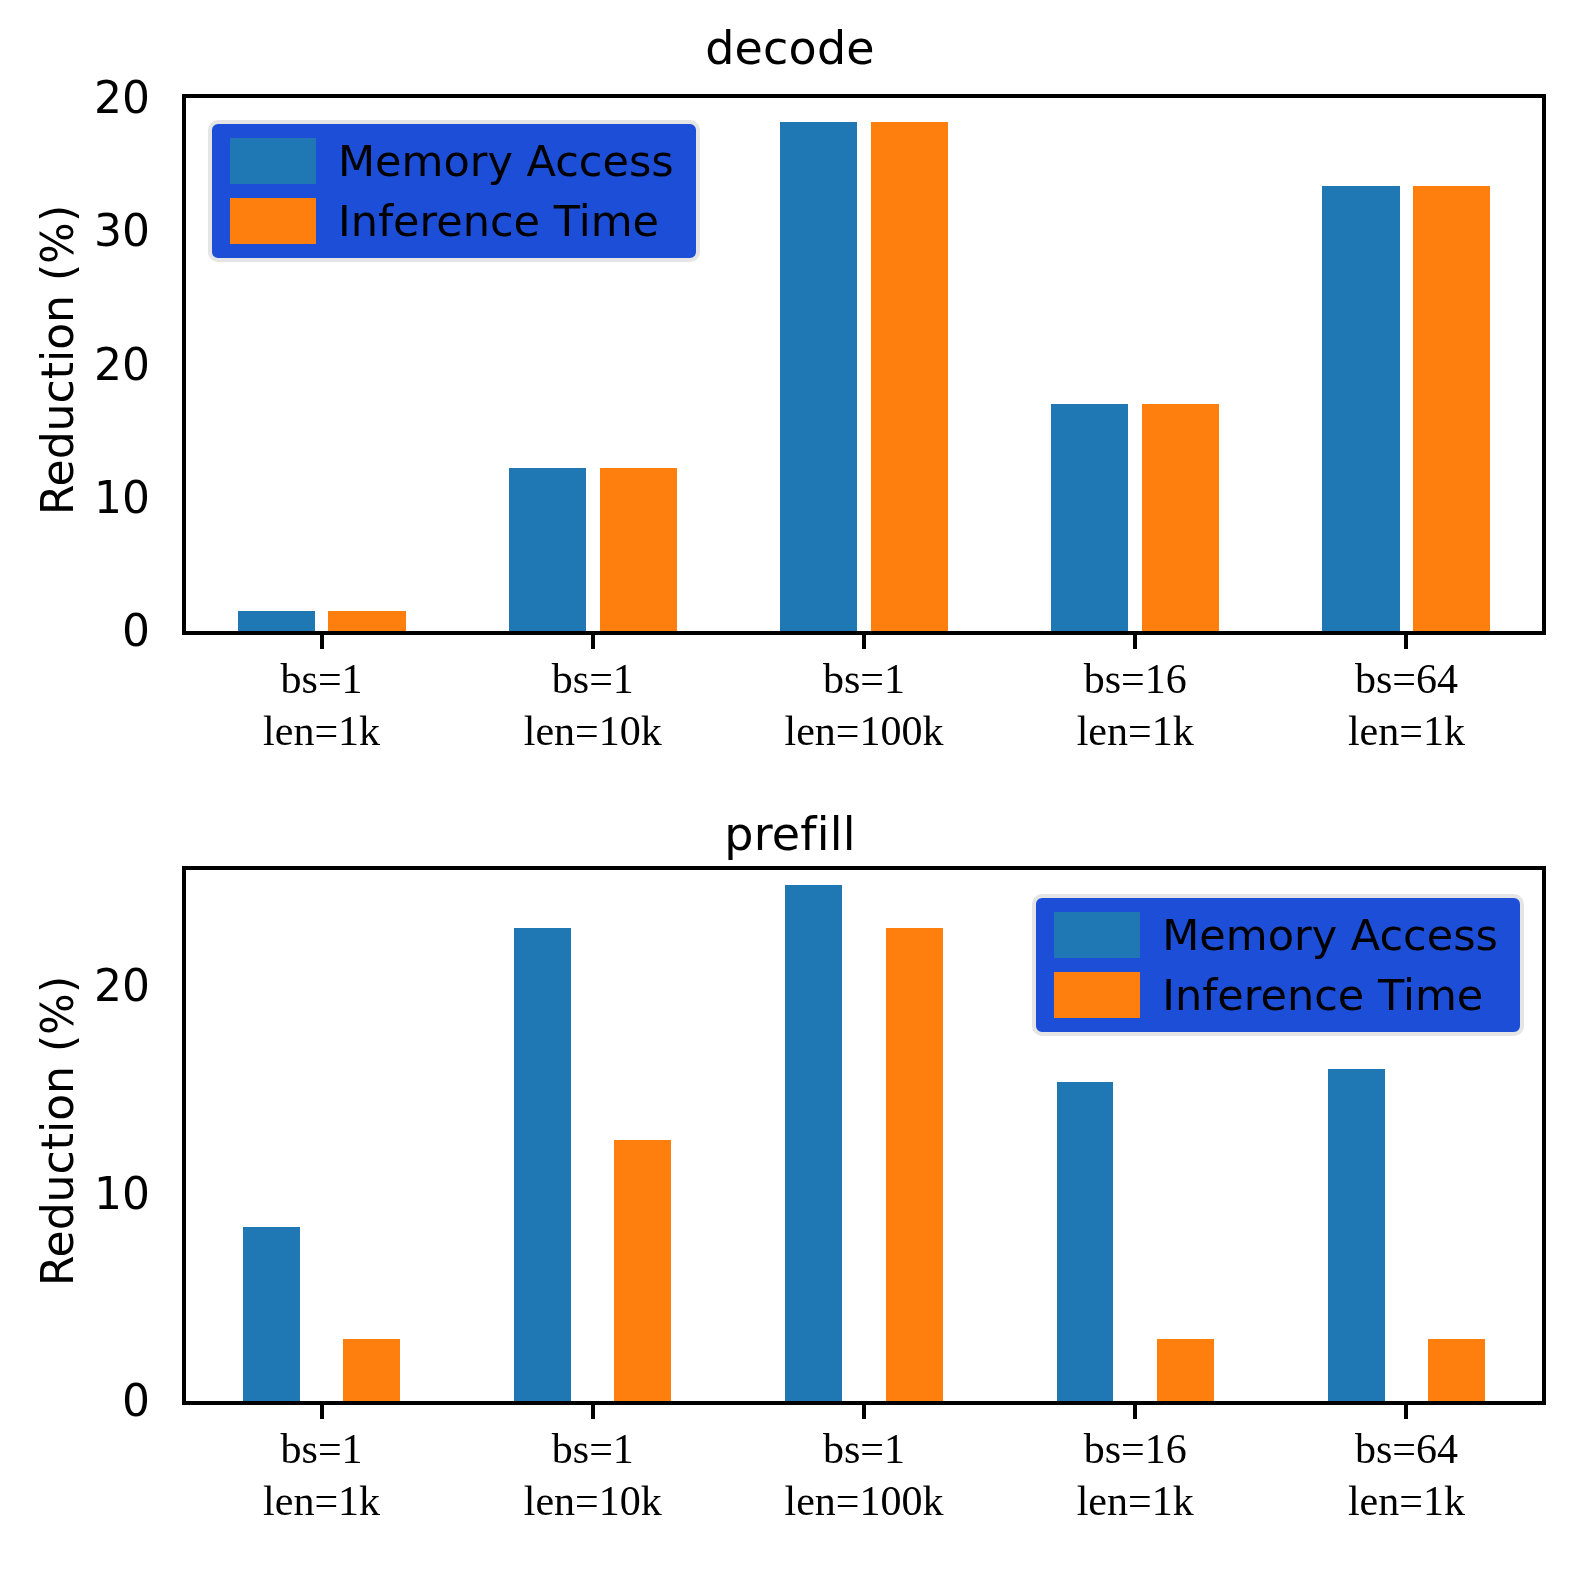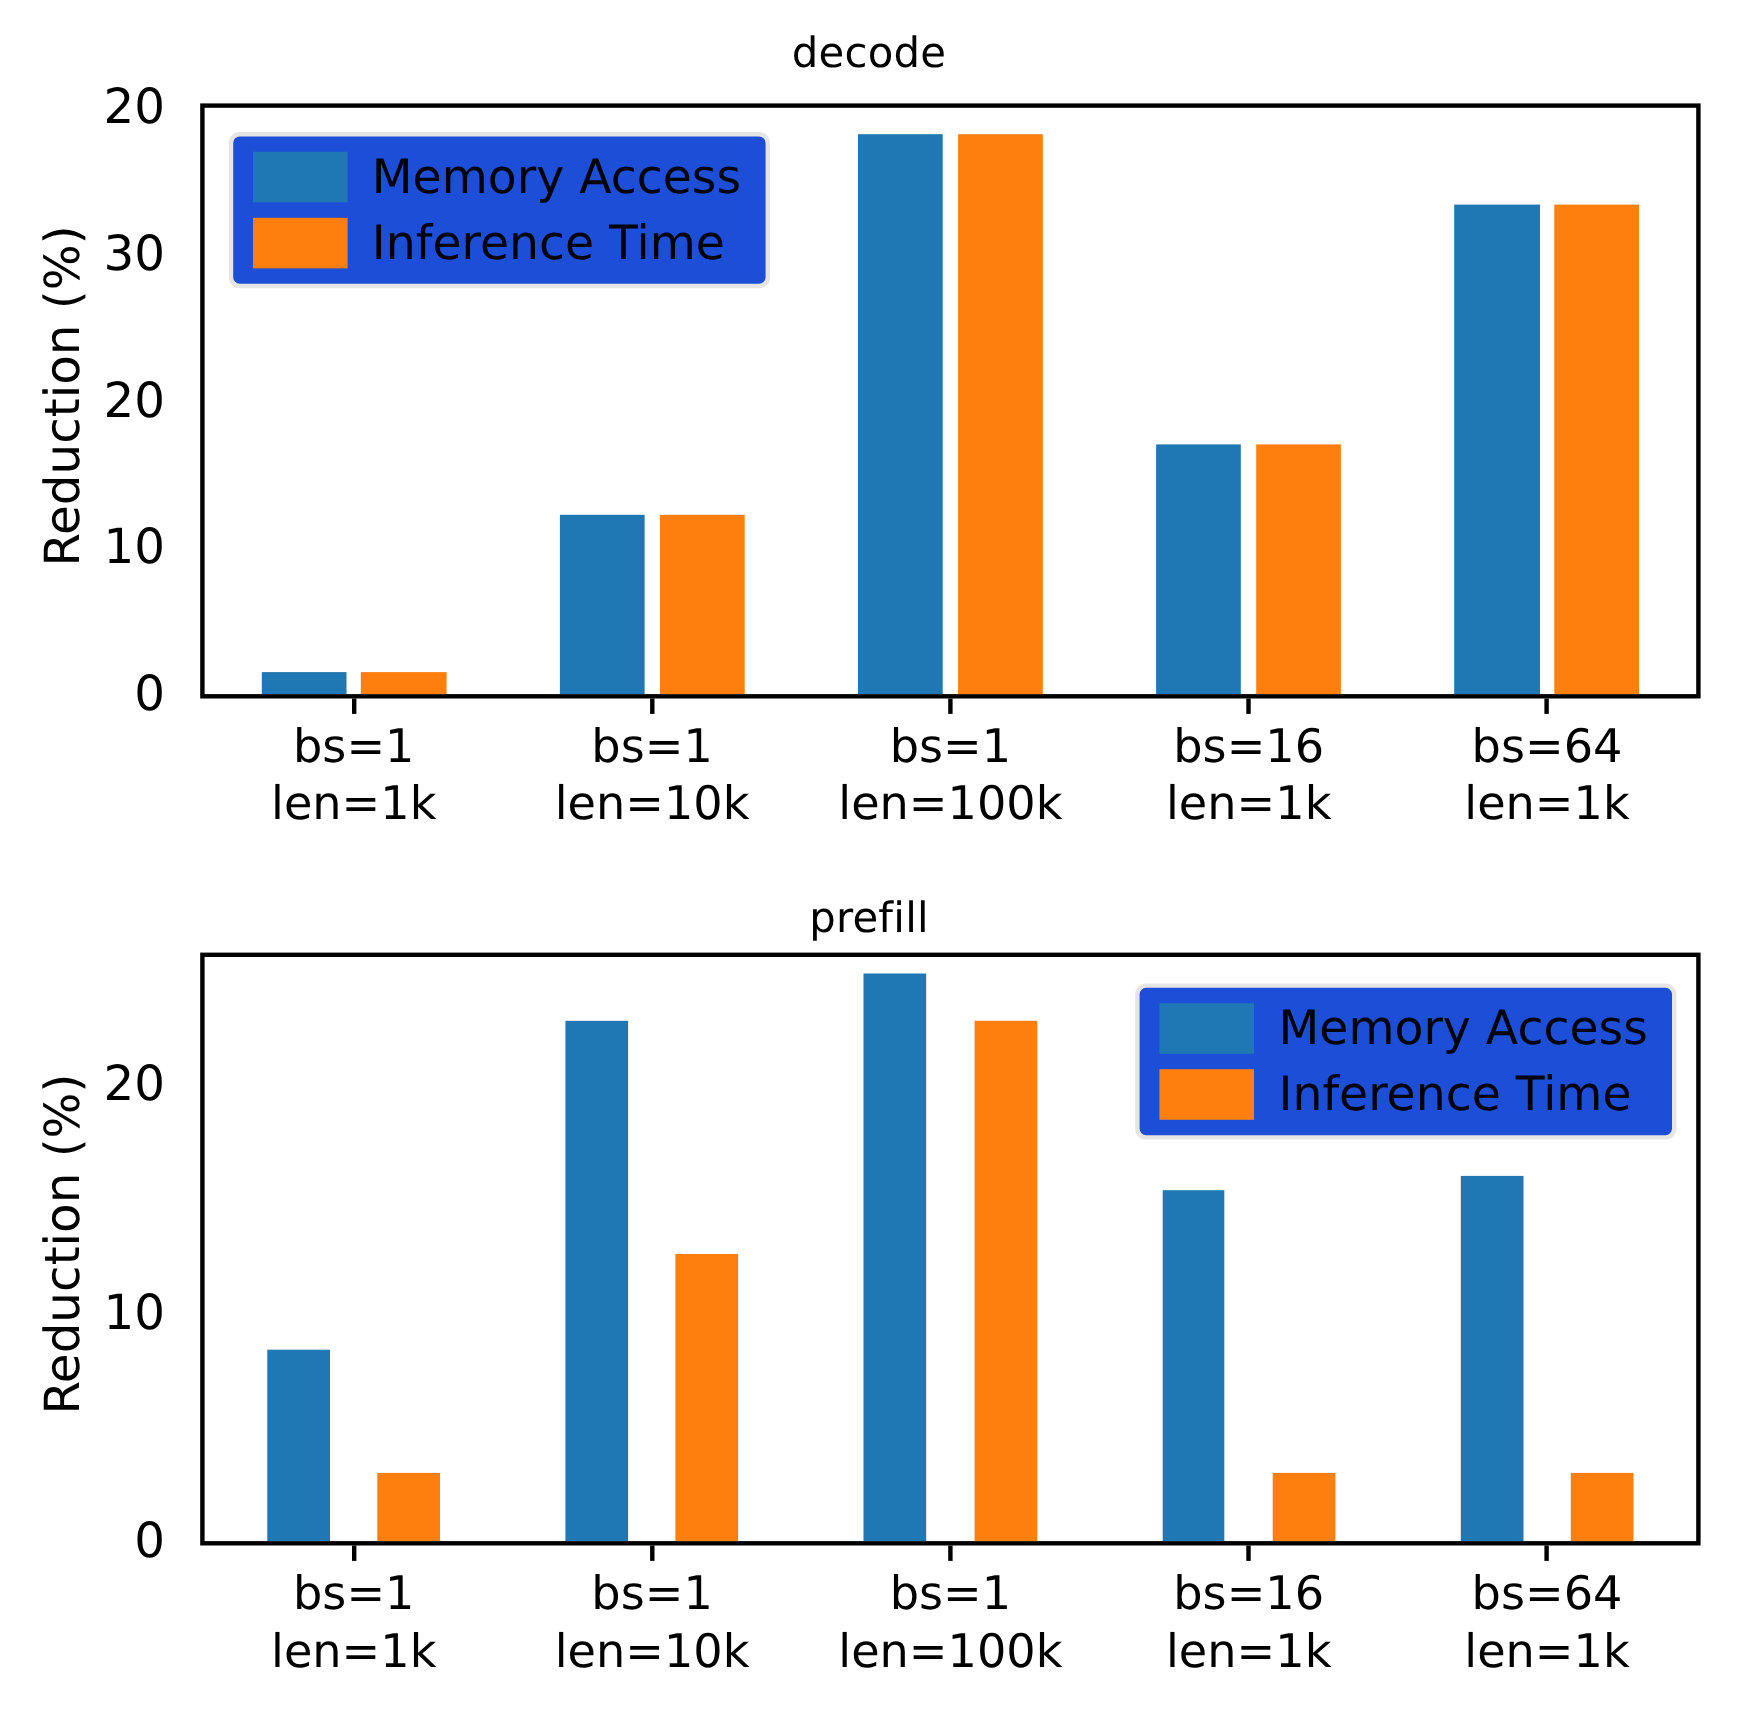--- a/index.html
+++ b/index.html
@@ -27,21 +27,21 @@
     position: absolute;
   }
   #panel-decode  { left: 0px; top: 0px;   width: 1580px; height: 790px; }
   #panel-prefill { left: 0px; top: 786px; width: 1580px; height: 787px; }
 
   .panel-title {
     position: absolute;
     left: 0;
     width: 1580px;
     text-align: center;
-    font-size: 38px;
+    font-size: 46px;
     line-height: 52px;
     color: #000;
     letter-spacing: 0.2px;
   }
   #panel-decode  .panel-title { top: 22px; }
   #panel-prefill .panel-title { top: 22px; }
 
   
   .axes {
     position: absolute;
@@ -101,20 +101,21 @@
   }
   .xtick-label {
     position: absolute;
     font-size: 42px;
     line-height: 52px;
     text-align: center;
     color: #000;
     width: 340px;
     transform: translateX(-170px);
     white-space: pre-line;
+    font-family: Liberation Serif, serif;
   }
 
   
   .bar {
     position: absolute;
     bottom: 0;
   }
   .bar.series-0 { background: #1f77b4; }
   .bar.series-1 { background: #ff7f0e; }
 

